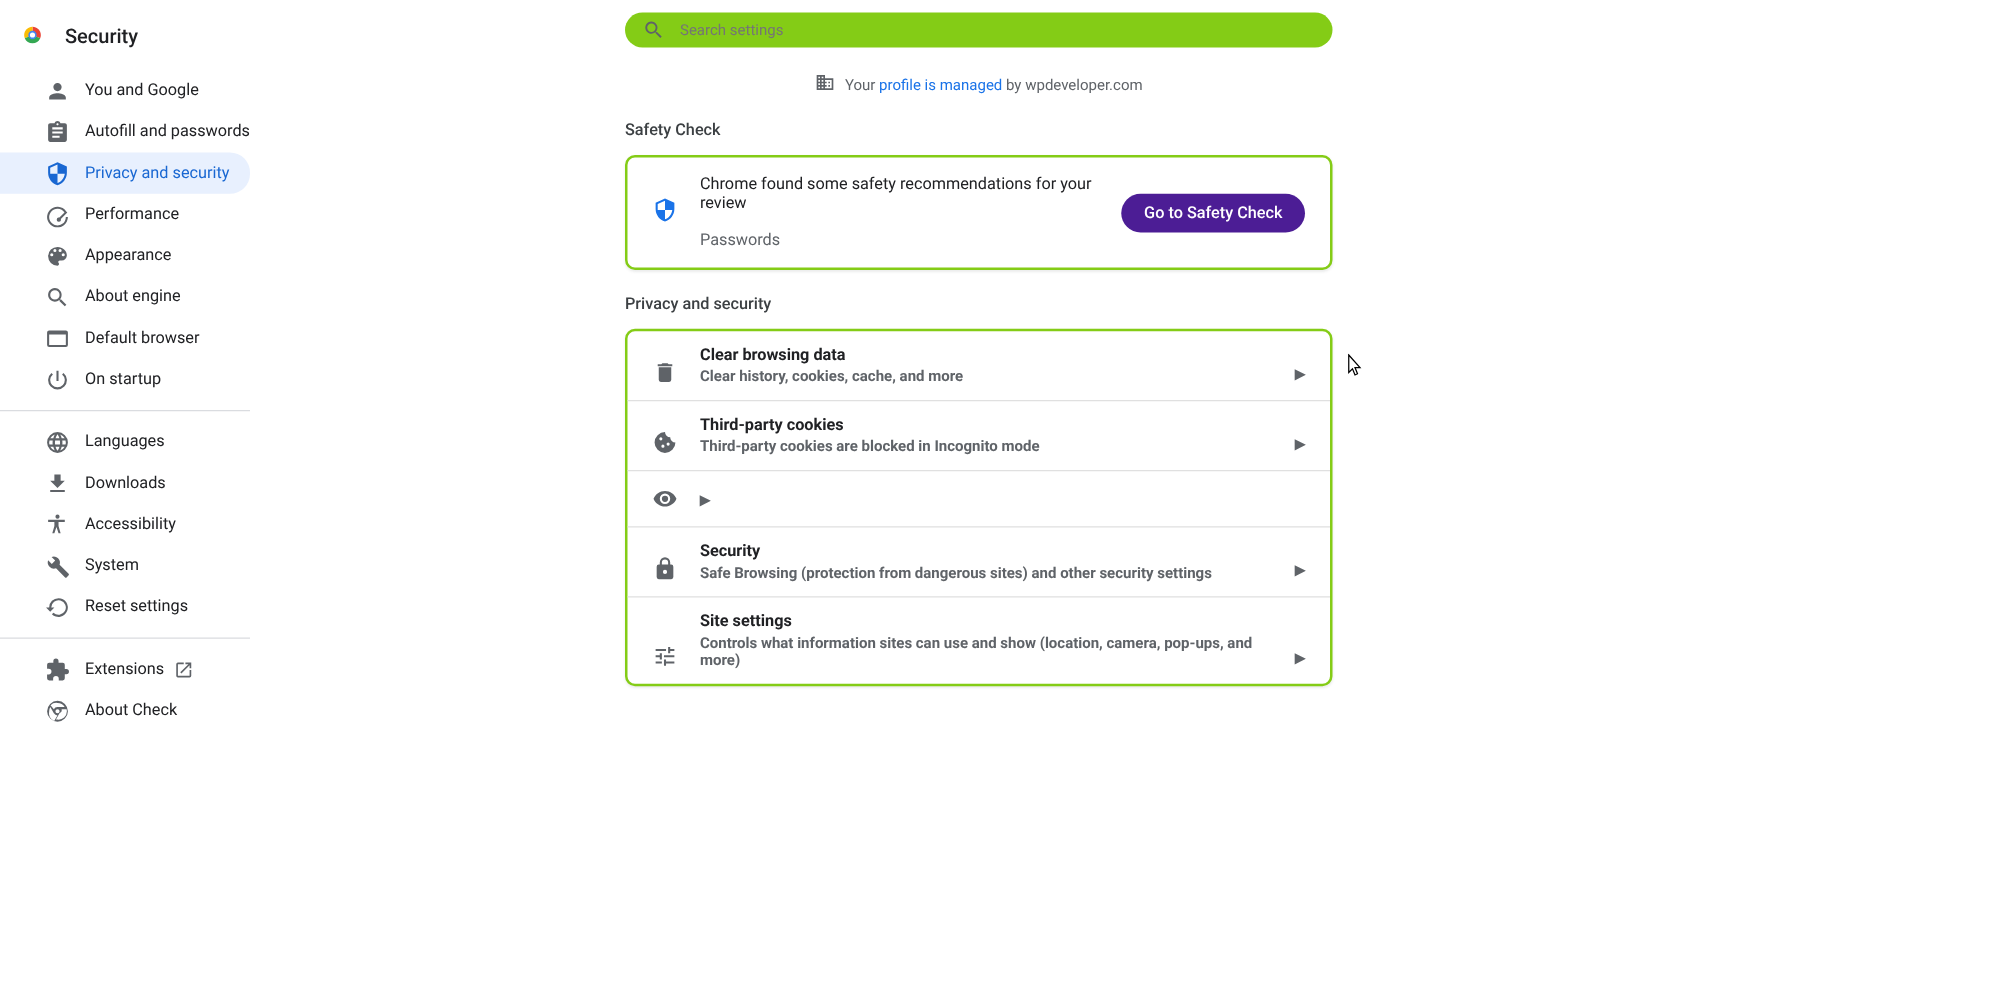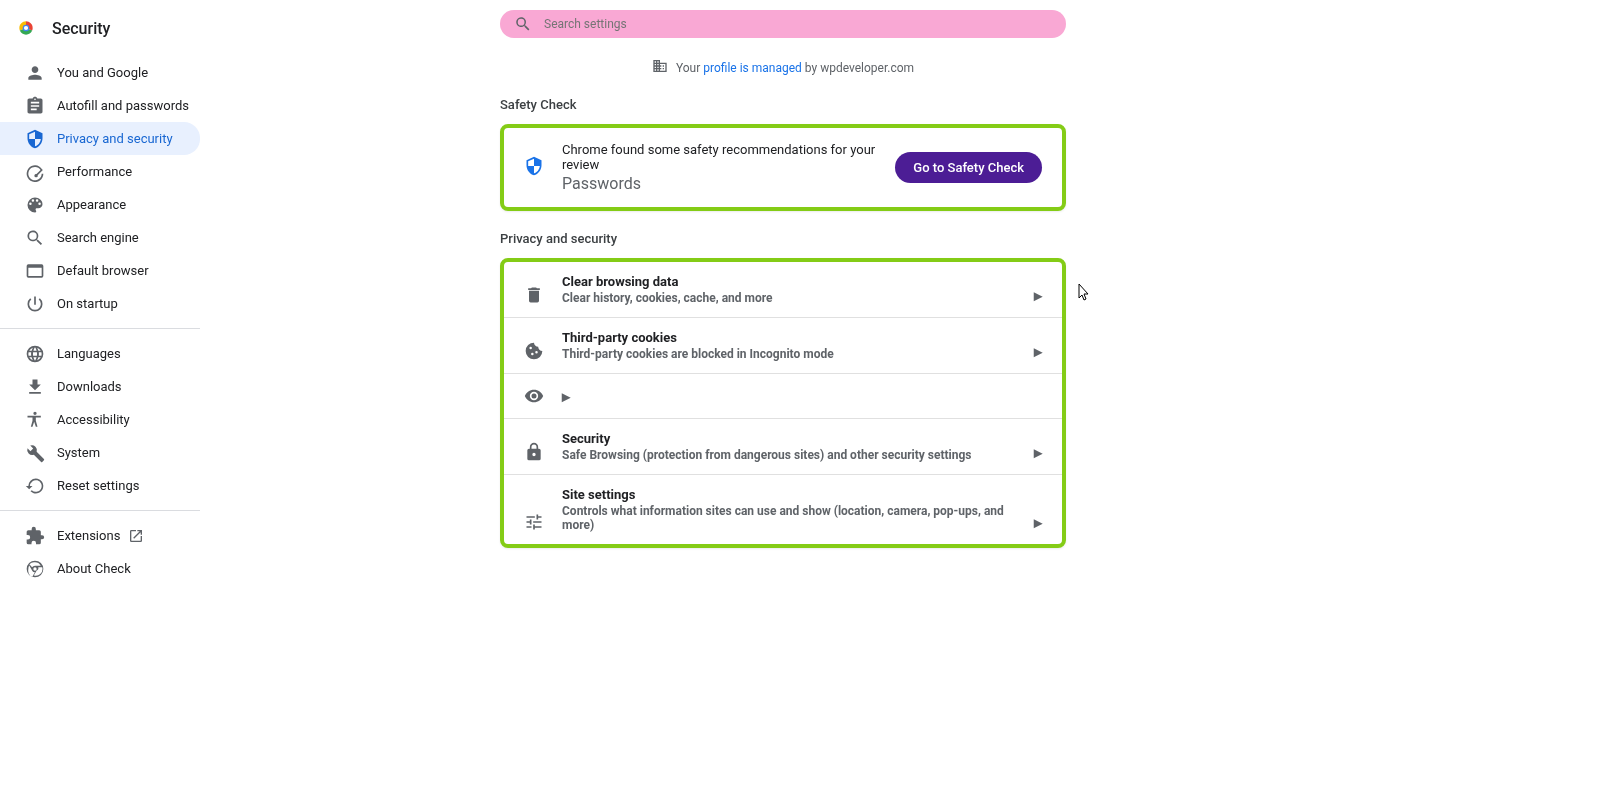--- a/index.html
+++ b/index.html
@@ -1,39 +1,39 @@
 <!DOCTYPE html>
 <html><head>
   <meta charset="utf-8">
   <style>
     * { margin: 0; padding: 0; box-sizing: border-box; font-family: "Roboto", "Segoe UI", Arial, sans-serif; }
     body { background: #fff; color: #202124; width: 1600px; height: 788px; overflow: hidden; position: relative; }
     .app-header { display: flex; align-items: center; height: 56px; padding-left: 16px; }
     .app-header .logo { width: 20px; height: 20px; margin-right: 16px; }
     .app-header h1 { font-size: 16px; font-weight: 500; }
     .sidebar { position: absolute; left: 0; top: 56px; width: 200px; }
-    .nav-item { display: flex; align-items: center; height: 33px; padding-left: 25px; font-size: 13px; color: #202124; border-top-right-radius: 16px; border-bottom-right-radius: 16px; cursor: pointer; }
+    .nav-item { display: flex; align-items: center; height: 33px; padding-left: 36px; font-size: 13px; color: #202124; border-top-right-radius: 16px; border-bottom-right-radius: 16px; cursor: pointer; }
     .nav-item .icon svg { display: block; }
     .nav-item.active { background: #e8f0fe; color: #1967d2; }
     .nav-item.active svg { fill: #1967d2 !important; }
     .nav-item .icon { width: 20px; height: 20px; margin-right: 12px; display: flex; align-items: center; justify-content: center; }
     .nav-divider { border-top: 1px solid #dadce0; margin: 8px 0; }
     .external-icon { margin-left: 8px; width: 16px; height: 16px; }
     .main { position: absolute; left: 200px; right: 0; top: 0; display: flex; flex-direction: column; align-items: flex-start; padding-left: 300px; padding-right: 40px; }
-    .search-wrap { margin-top: 10px; width: 566px; height: 28px; background: #f9a8d4; border-radius: 22px; display: flex; align-items: center; padding-left: 14px; }
+    .search-wrap { margin-top: 10px; width: 566px; height: 28px; background: #84cc16; border-radius: 22px; display: flex; align-items: center; padding-left: 14px; }
     .search-wrap .sicon { width: 18px; height: 18px; margin-right: 12px; }
     .search-wrap input { border: none; background: transparent; outline: none; font-size: 12px; color: #3c4043; flex: 1; }
     .managed-line { margin-top: 20px; width: 566px; display: flex; justify-content: center; align-items: center; font-size: 12px; color: #5f6368; gap: 8px; }
     .managed-line a { color: #1a73e8; text-decoration: none; margin-top: 40px; }
     .section-title { margin-top: 20px; width: 566px; font-size: 13px; font-weight: 500; color: #3c4043; }
-    .card { margin-top: 12px; width: 566px; background: #fff; border: 4px solid #84cc16; border-radius: 8px; box-shadow: 0 1px 2px rgba(60,64,67,.1); }
+    .card { margin-top: 12px; width: 566px; background: #fff; border: 2px solid #84cc16; border-radius: 8px; box-shadow: 0 1px 2px rgba(60,64,67,.1); }
     .safety-row { display: flex; align-items: center; padding: 14px 20px; gap: 18px; }
     .safety-text { flex: 1; }
     .safety-text .t1 { font-size: 13px; color: #202124; }
-    .safety-text .t2 { font-size: 16px; color: #5f6368; margin-top: 2px; }
+    .safety-text .t2 { font-size: 13px; color: #5f6368; margin-top: 15px; }
     .primary-btn { background: #4c1d95; color: #fff; border: none; border-radius: 16px; padding: 8px 18px; font-size: 13px; font-weight: 500; cursor: pointer; }
     .list-row { display: flex; align-items: flex-end; padding: 12px 20px; gap: 18px; border-top: 1px solid #e0e0e0; cursor: pointer; font-weight: bold; }
     .list-row:first-child { border-top: none; }
     .list-row .ic { width: 20px; height: 20px; display: flex; align-items: center; justify-content: center; }
     .list-row .txt { flex: 1; }
     .list-row .txt .t1 { font-size: 13px; color: #202124; }
     .list-row .txt .t2 { font-size: 12px; color: #5f6368; margin-top: 2px; }
     .arrow { color: #5f6368; font-size: 16px; }
     .cursor { position: absolute; left: 1078px; top: 283px; width: 14px; height: 20px; pointer-events: none; }
   </style>
@@ -94,21 +94,21 @@
         </svg>
       </span>
     <span>Appearance</span>
   </div>
   <div class="nav-item">
     <span class="icon">
         <svg width="20" height="20" viewBox="0 0 24 24" fill="#5f6368">
           <path d="M15.5 14h-.8l-.3-.3a6.5 6.5 0 1 0-.7.7l.3.3v.8l5 5 1.5-1.5-5-5zm-6 0a4.5 4.5 0 1 1 0-9 4.5 4.5 0 0 1 0 9z"></path>
         </svg>
       </span>
-    <span>Search engine</span>
+    <span>About engine</span>
   </div>
   <div class="nav-item">
     <span class="icon">
         <svg width="20" height="20" viewBox="0 0 24 24" fill="#5f6368">
           <path d="M20 4H4a2 2 0 0 0-2 2v12a2 2 0 0 0 2 2h16a2 2 0 0 0 2-2V6a2 2 0 0 0-2-2zm0 14H4V8h16v10z"></path>
         </svg>
       </span>
     <span>Default browser</span>
   </div>
   <div class="nav-item">

